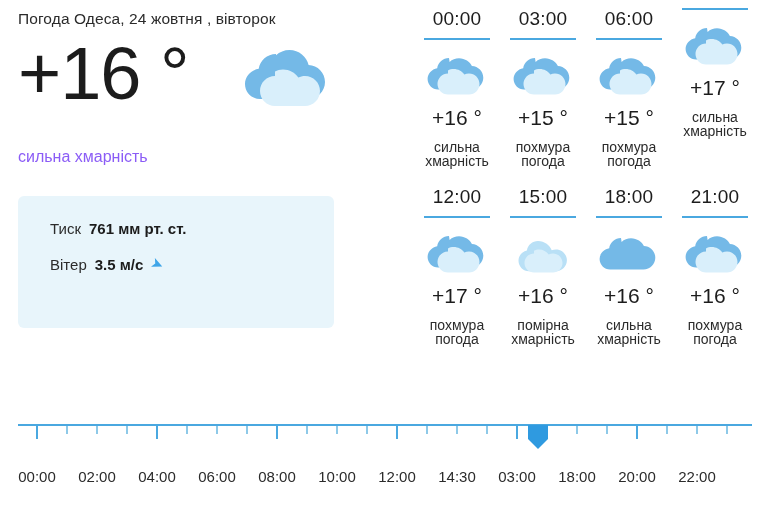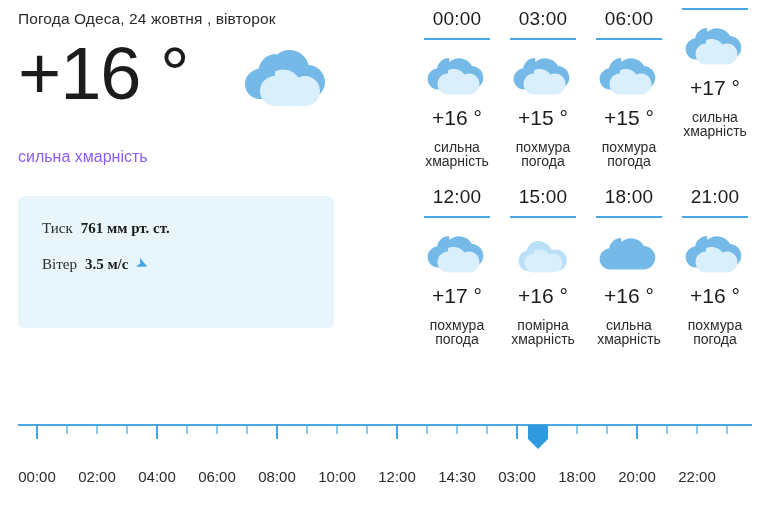--- a/index.html
+++ b/index.html
@@ -67,23 +67,22 @@
     height: 132px;
     background: #e8f5fb;
     border-radius: 6px;
     padding: 14px 0 0 0;
     box-sizing: border-box;
   }
   .detail-row {
     display: flex;
     align-items: center;
     height: 36px;
-    padding-left: 24px;
+    padding-left: 32px;
     font-size: 15px;
-    font-family: Liberation Serif, serif;
   }
   .detail-label {
     color: #2b2b2b;
     margin-right: 8px;
   }
   .detail-value {
     color: #1c1c1c;
     font-weight: bold;
     text-align: center;
   }

